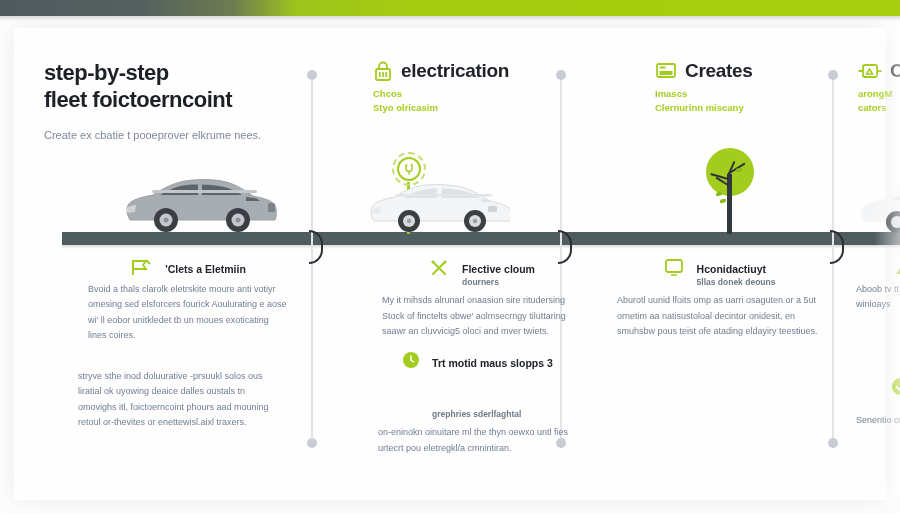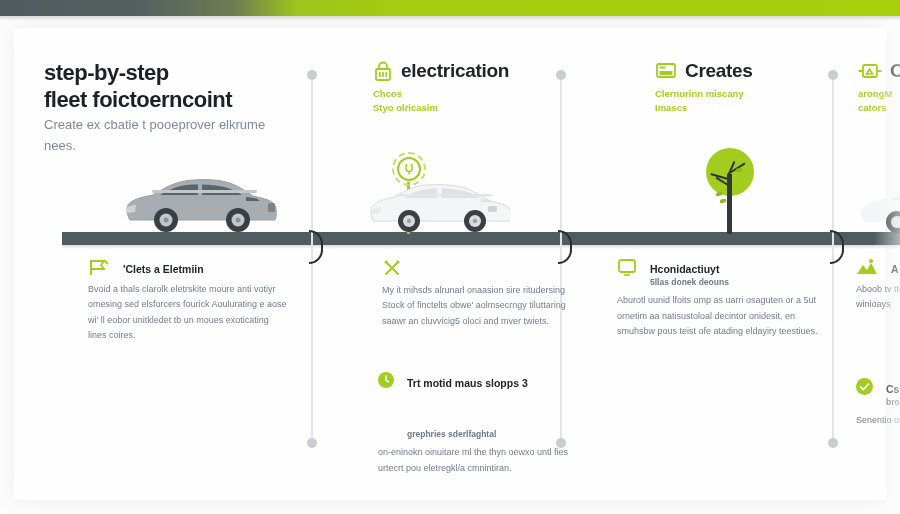--- a/index.html
+++ b/index.html
@@ -89,29 +89,29 @@
   }
 
   
   #col0 { left: 44px; width: 250px; }
   #hero-title {
     font-size: 22px; line-height: 1.22; font-weight: 700;
     color: #1d2127; letter-spacing: -.5px;
     filter: blur(.15px);
   }
   #hero-sub {
-    margin-top: 0;
-    font-size: 13px; line-height: 1.65;
+    margin-top: 12px;
+    font-size: 11px; line-height: 1.65;
     color: #7f8a99;
     filter: blur(.5px);
   }
 
   
   .block { position: absolute; }
-  .block-head { display: flex; align-items: flex-start; gap: 13px; }
+  .block-head { display: flex; align-items: flex-start; gap: 13px; justify-content: center; }
   .block-titles { padding-top: 1px; }
   .block-title {
     font-size: 10.5px; font-weight: 700; color: #20242a;
     line-height: 1.3; filter: blur(.3px);
   }
   .block-subtitle {
     font-size: 8.5px; font-weight: 600; color: #6f7a87;
     line-height: 1.35; filter: blur(.45px);
   }
   .block-body {
@@ -234,22 +234,22 @@
       <span class="icon">
         <svg width="22" height="20" viewBox="0 0 22 20">
           <rect x="2" y="3" width="18" height="13" rx="1.5" fill="none" stroke="#a3cd1e" stroke-width="1.8"></rect>
           <rect x="4.5" y="10" width="13" height="4" fill="#a3cd1e"></rect>
           <rect x="4.5" y="5.5" width="6" height="2" fill="#a3cd1e"></rect>
         </svg>
       </span>
       <span class="col-title">Creates</span>
     </div>
     <div class="col-sub">
+      <div>Imascs</div>
       <div>Clernurinn miscany</div>
-      <div>Imascs</div>
     </div>
   </div>
 
   <div class="col" style="left:858px; width:120px;">
     <div class="col-head">
       <span class="icon">
         <svg width="24" height="20" viewBox="0 0 24 20">
           <rect x="5" y="4" width="14" height="12" rx="1.5" fill="none" stroke="#a3cd1e" stroke-width="1.8"></rect>
           <path d="M8.5 13l3-5 3 5z" fill="none" stroke="#a3cd1e" stroke-width="1.6"></path>
           <path d="M0.5 10H5M19 10h4.5" stroke="#a3cd1e" stroke-width="1.8"></path>
@@ -346,35 +346,42 @@
           <path d="M16 2l4 4" stroke="#a3cd1e" stroke-width="1.8"></path>
         </svg>
       </span>
       <span class="block-titles">
         <span class="block-title">'Clets a Eletmiin</span>
       </span>
     </div>
     <div class="block-body">Bvoid a thals clarolk eletrskite moure anti votiyr omesing sed elsforcers fourick Aoulurating e aose wi' ll eobor unitkledet tb un moues exoticating lines coires.</div>
   </div>
 
+  <div class="block" style="left:78px; top:364px; width:200px;">
+    <div class="block-body">stryve sthe inod doluurative -prsuukl solos ous liratial ok uyowing deaice dalles oustals tn omovighs itl, foictoerncoint phours aad mouning retoul or-thevites or enettewisl.aixl traxers.</div>
+  </div>
 
   <div class="block" style="left:382px; top:258px; width:200px;">
     <div class="block-head">
       <span class="icon">
         <svg width="20" height="20" viewBox="0 0 20 20">
           <path d="M4 16L16 4M4 4l12 12" stroke="#a3cd1e" stroke-width="2" stroke-linecap="round"></path>
           <circle cx="4" cy="4" r="1.6" fill="#a3cd1e"></circle>
           <circle cx="16" cy="4" r="1.6" fill="#a3cd1e"></circle>
         </svg>
       </span>
+      <span class="block-titles">
+        <span class="block-title">Flective cloum</span>
+        <span class="block-subtitle" style="display:block;">dourners</span>
+      </span>
     </div>
     <div class="block-body">My it mihsds alrunarl onaasion sire ritudersing Stock of finctelts obwe' aolmsecrngy tiluttaring saawr an cluvvicig5 oloci and mver twiets.</div>
   </div>
 
-  <div class="block" style="left:378px; top:372px; width:200px;">
+  <div class="block" style="left:378px; top:352px; width:200px;">
     <div class="block-head">
       <span class="icon">
         <svg width="16" height="16" viewBox="0 0 16 16">
           <circle cx="8" cy="8" r="8" fill="#a3cd1e"></circle>
           <path d="M8 4v4.3l2.6 1.6" stroke="#ffffff" stroke-width="1.5" fill="none" stroke-linecap="round"></path>
         </svg>
       </span>
       <span class="block-titles">
         <span class="block-title">Trt motid maus slopps 3</span>
         <span class="block-subtitle" style="display:block;margin-top:38px;">grephries sderlfaghtal</span>

